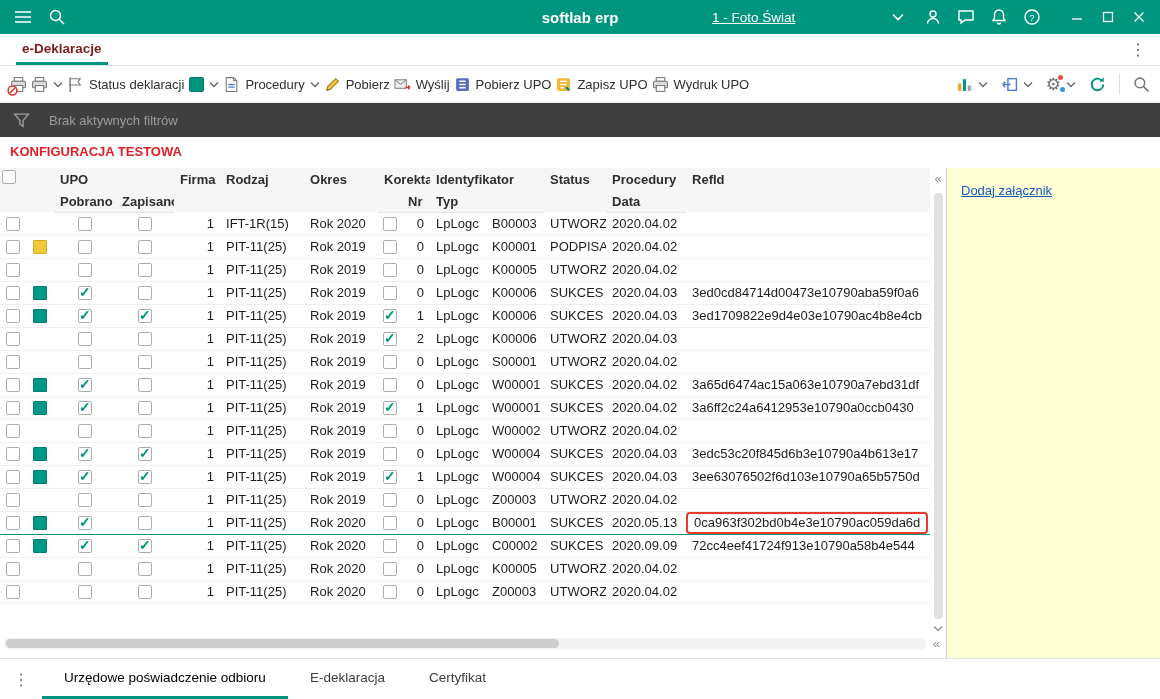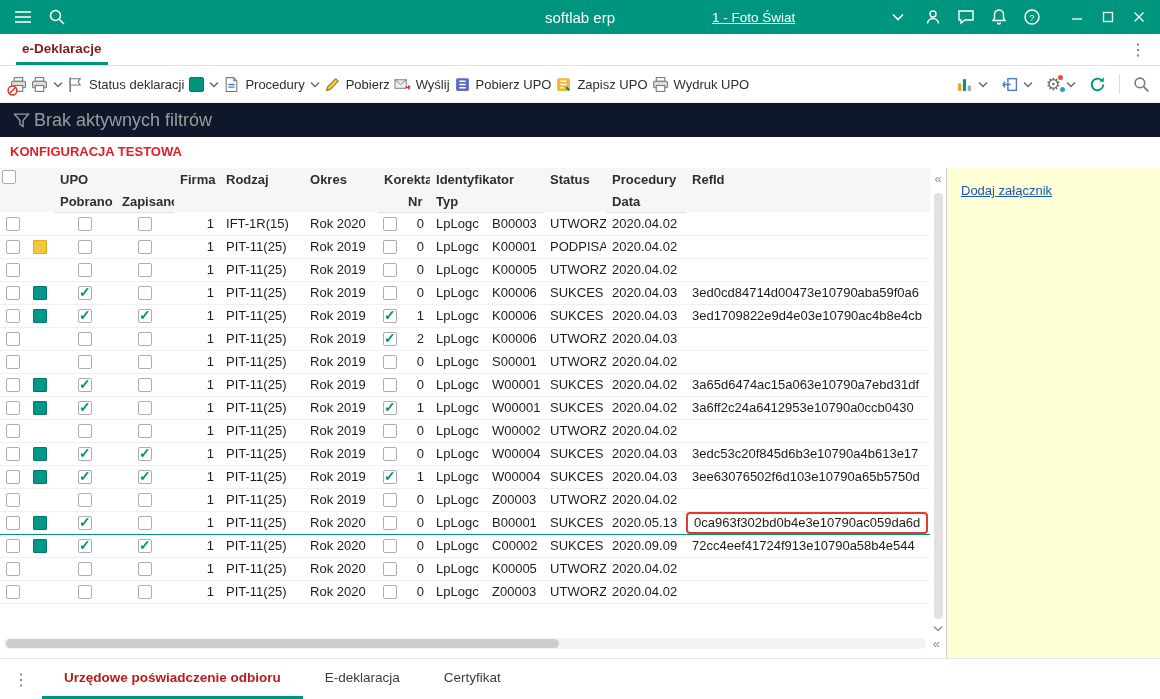--- a/index.html
+++ b/index.html
@@ -3,21 +3,21 @@
 <meta charset="utf-8">
 <style>
   * { box-sizing: border-box; margin: 0; padding: 0; }
   html,body { width:1160px; height:699px; }
   body { font-family: "Liberation Sans", sans-serif; background:#fff; overflow:hidden; }
   .app { width:1160px; height:699px; display:flex; flex-direction:column; background:#fff; }
 
   
   .topbar { height:34px; background:#00957F; display:flex; align-items:center; color:#fff; position:relative; padding:0 6px; flex:none; }
   .tb-btn { width:34px; height:34px; display:flex; align-items:center; justify-content:center; cursor:pointer; }
-  .tb-title { position:absolute; left:0; right:0; text-align:center; font-weight:400; font-size:15px; pointer-events:none; }
+  .tb-title { position:absolute; left:0; right:0; text-align:center; font-weight:700; font-size:15px; pointer-events:none; }
   .company { margin-left:auto; width:192px; display:flex; align-items:center; justify-content:space-between; font-size:13.5px; margin-right:16px; cursor:pointer;text-decoration:underline; }
   .tb-icons { display:flex; gap:7px; margin-right:16px; }
   .tb-icons > span { width:26px; height:26px; display:flex; align-items:center; justify-content:center; cursor:pointer; }
   .tb-win { display:flex; }
   .tb-win > span { width:31px; height:30px; display:flex; align-items:center; justify-content:center; cursor:pointer; }
 
   
   .tabbar { height:32px; border-bottom:1px solid #e2e2e2; display:flex; align-items:stretch; padding:0 10px; flex:none; position:relative; background:#fff; }
   .tab { display:flex; align-items:center; padding:0 6px; margin:0 6px; font-size:13.5px; font-weight:700; color:#7f1d1d; border-bottom:3px solid #00957F; cursor:pointer; }
   .tab-menu { position:absolute; right:14px; top:0; height:100%; display:flex; align-items:center; color:#666; font-size:16px; cursor:pointer; }
@@ -33,21 +33,21 @@
   .chev-w { width:12px; height:8px; display:block; }
   .cancel-wrap { position:relative; display:inline-block; }
   .cancel-wrap .redno { position:absolute; left:-3px; bottom:-3px; width:11px; height:11px; }
   .swatch { width:15px; height:15px; background:#00957C; border:1px solid #00796B; border-radius:2px; display:inline-block; }
   .gear { position:relative; font-size:17px; color:#6f6f6f; line-height:1; display:inline-block; }
   .gear .dot { position:absolute; width:5px; height:5px; border-radius:50%; }
   .gear .d1 { background:#e74c3c; right:-2px; top:-1px; }
   .gear .d2 { background:#3498db; right:-4px; bottom:1px; }
 
   
-  .filterbar { height:34px; display:flex; align-items:center; gap:4px; padding:0 13px; color:#9b9b9b; font-size:18px; flex:none; background:#0f172a; }
+  .filterbar { height:34px; display:flex; align-items:center; gap:19px; padding:0 13px; color:#9b9b9b; font-size:13px; flex:none; background:#404040; }
   .banner { padding:7px 10px 9px; color:#E31E24; font-weight:700; font-size:13px; flex:none; background:#fff; }
 
   
   .main { flex:1; display:flex; min-height:0; }
   .leftcol { width:946px; flex:none; display:flex; flex-direction:column; min-height:0; }
   .tz { flex:1; display:flex; min-height:0; }
   .tablewrap { width:930px; flex:none; overflow:hidden; background:#fff; }
   .vscroll { width:16px; flex:none; display:flex; flex-direction:column; align-items:center; padding:4px 0 2px; }
   .vthumb { width:9px; background:#e1e1e1; border-radius:4px; flex:1; margin:8px 0 6px; cursor:grab; }
   .hscroll { height:13px; margin:3px 6px 8px 4px; display:flex; align-items:center; gap:7px; flex:none; }
@@ -71,21 +71,21 @@
   .cb.checked::after { content:"✓"; position:absolute; left:0px; top:-3px; font-size:14px; line-height:16px; font-weight:700; color:#00957C; }
   .marker { display:inline-block; width:14px; height:14px; vertical-align:middle; border-radius:1px; }
   .marker.teal { background:#009688; border:1px solid #00796B; }
   .marker.yellow { background:#F2C83B; border:1px solid #D9AF21; }
   .refid-hl { display:inline-block; border:2px solid #E8382A; border-radius:4px; padding:0 6px; margin-left:-6px; line-height:18px; background:#fff; }
 
   
   .footer { height:41px; border-top:1px solid #e4e4e4; display:flex; align-items:stretch; background:#fff; flex:none; }
   .f-menu { width:42px; display:flex; align-items:center; justify-content:center; color:#777; font-size:16px; cursor:pointer; }
   .ftab { display:flex; align-items:center; padding:0 22px; font-size:13.5px; color:#3c3c3c; border-bottom:3px solid transparent; cursor:pointer; }
-  .ftab.active { font-weight:700; color:#b91c1c; border-bottom-color:#00957C; }
+  .ftab.active { font-weight:400; color:#000000; border-bottom-color:#00957C; }
 </style>
 </head>
 <body>
 
 <div class="app">
 
   <header class="topbar">
     <span class="tb-btn">
       <svg class="i18" viewBox="0 0 18 14">
           <path d="M1 2h16M1 7h16M1 12h16" stroke="#fff" stroke-width="1.6" fill="none"></path>

